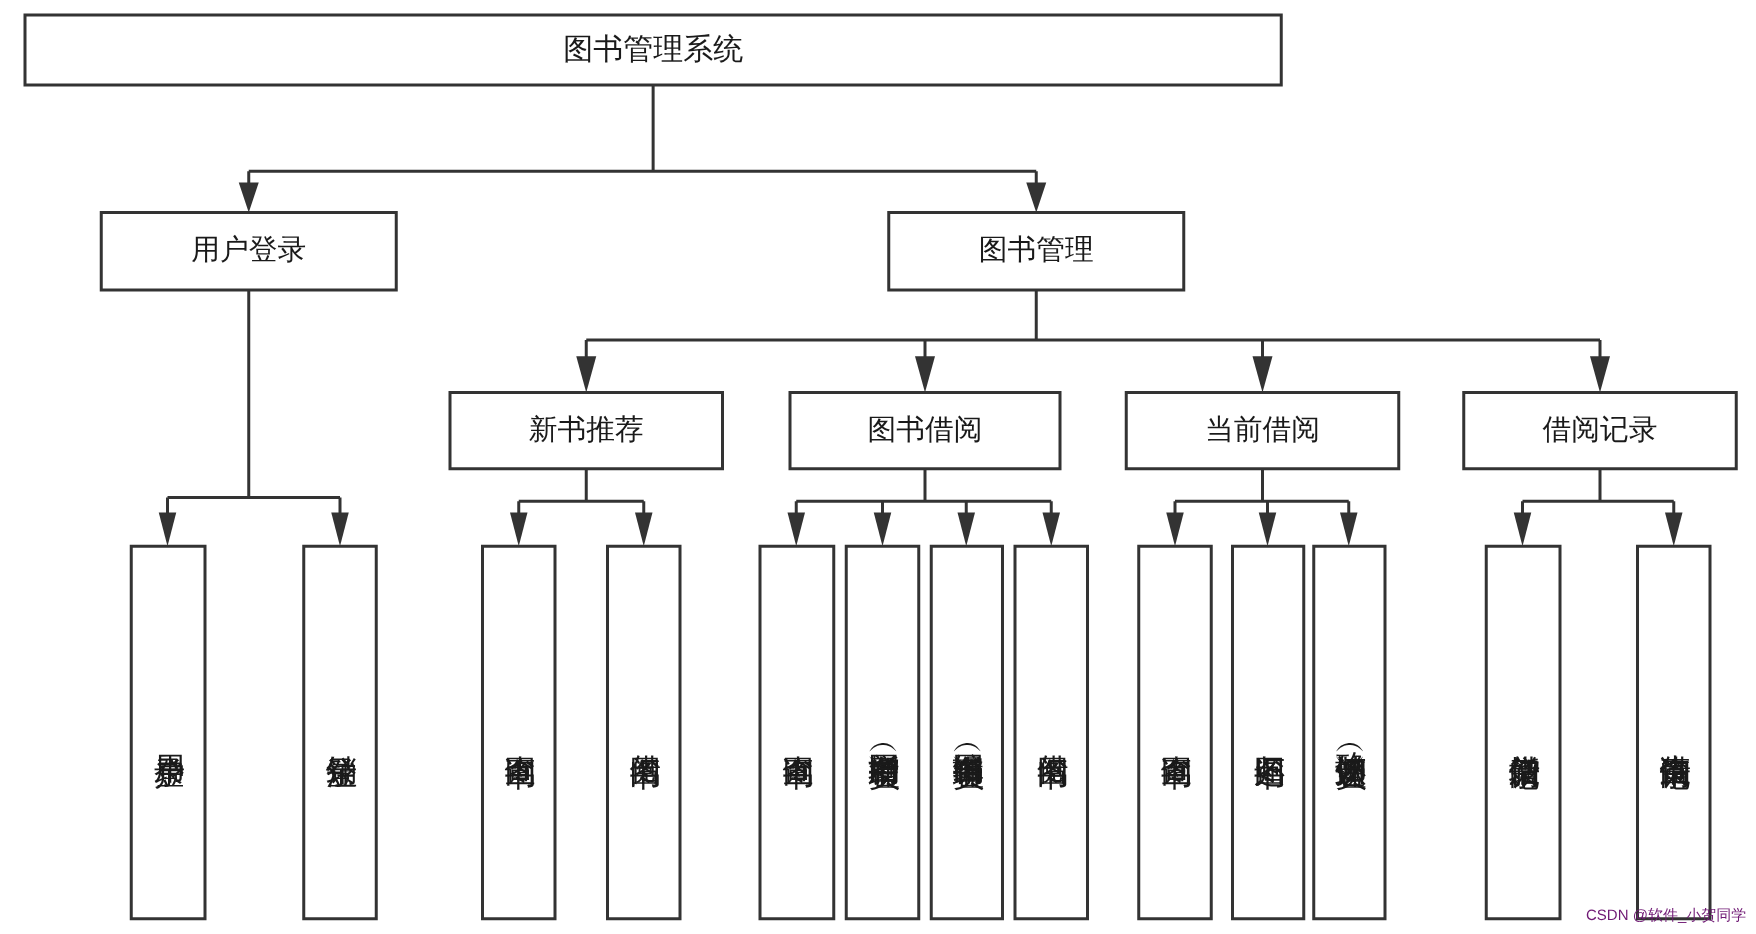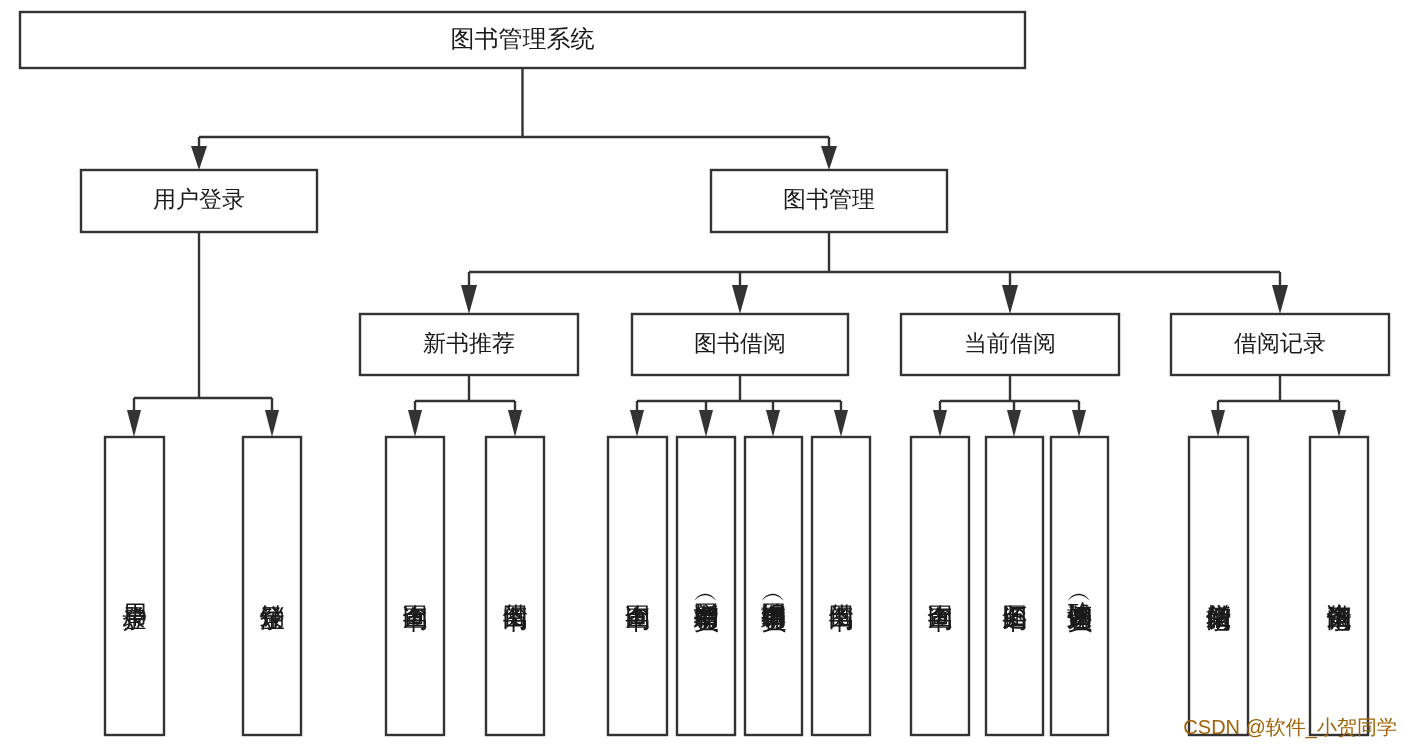--- a/index.html
+++ b/index.html
@@ -63,22 +63,22 @@
   }
   .arrow-head {
     fill: #333333;
     stroke: none;
   }
   #watermark {
     position: absolute;
     right: 8px;
     bottom: 6px;
     font-family: "Liberation Sans", "DejaVu Sans", sans-serif;
-    font-size: 20px;
-    color: #a16207;
+    font-size: 12px;
+    color: #701a75;
     white-space: nowrap;
     pointer-events: none;
   }
 </style>
 </head>
 <body>
 
 <div id="diagram-root">
 
   <svg id="flow" viewBox="0 0 1405 747" xmlns="http://www.w3.org/2000/svg">

